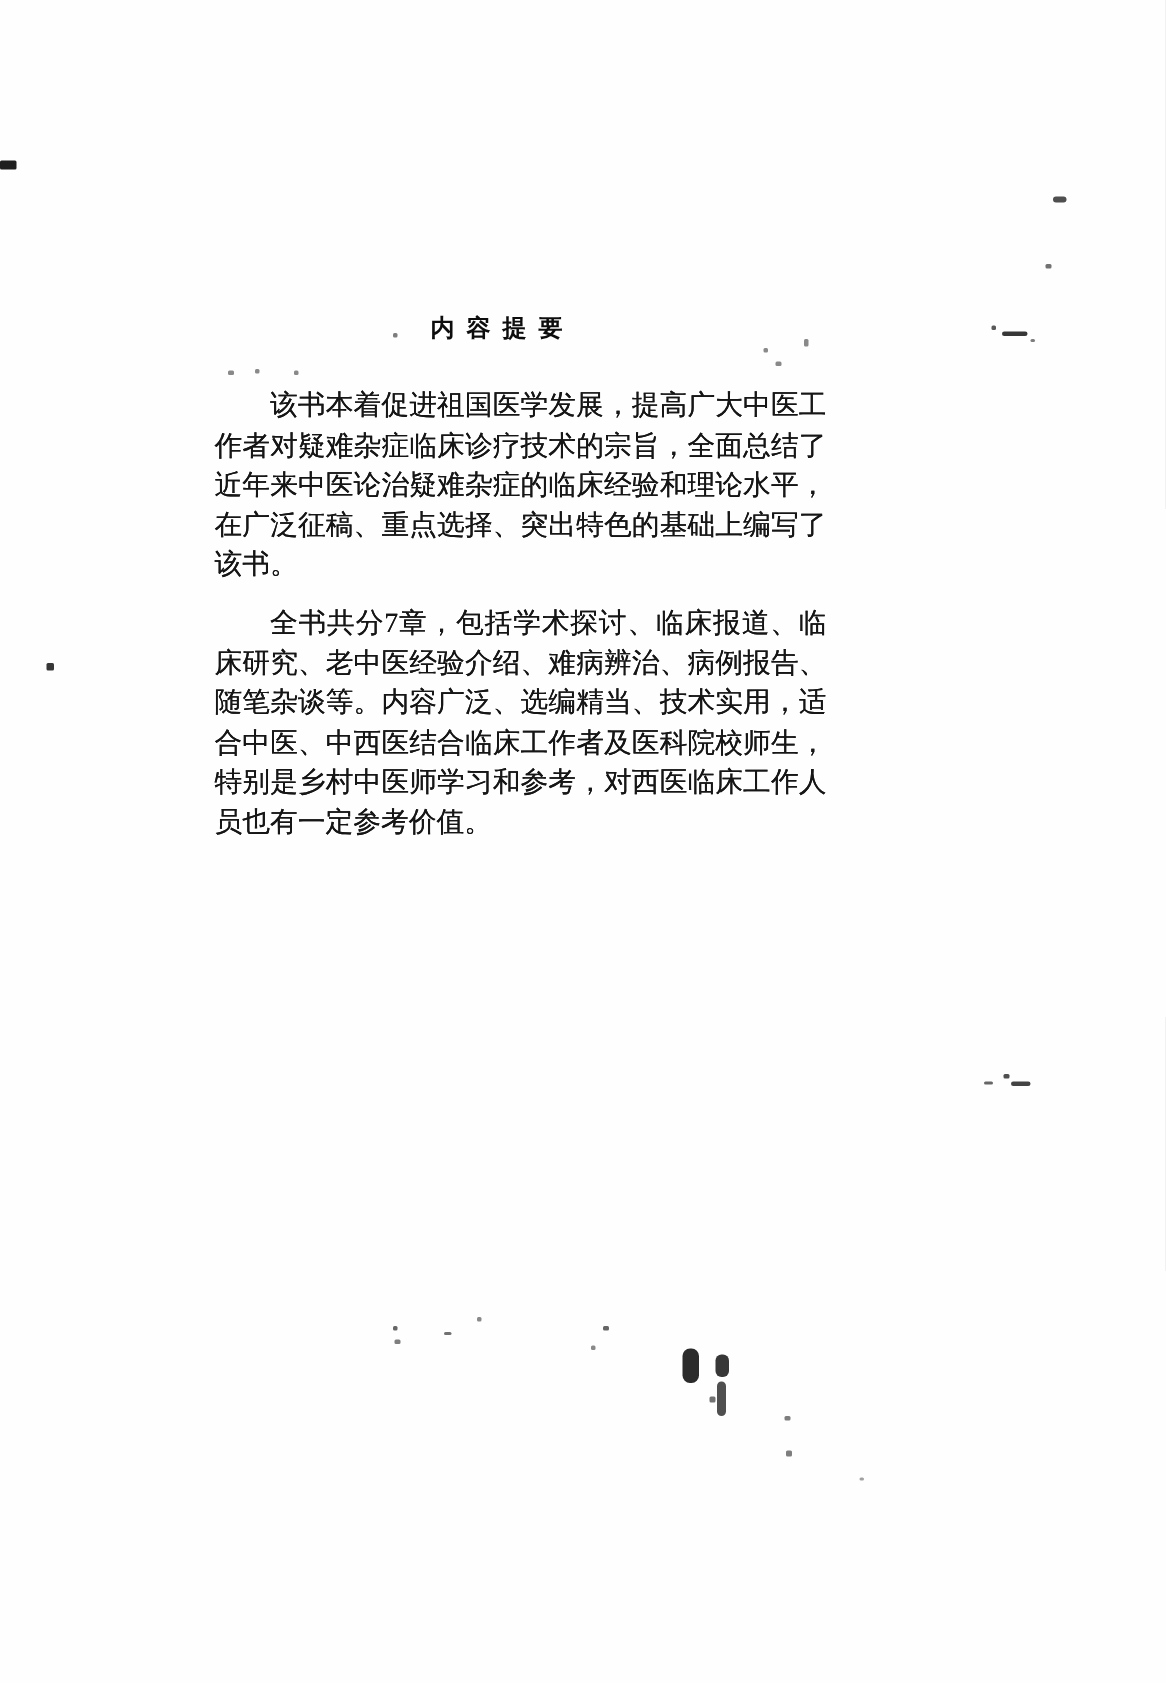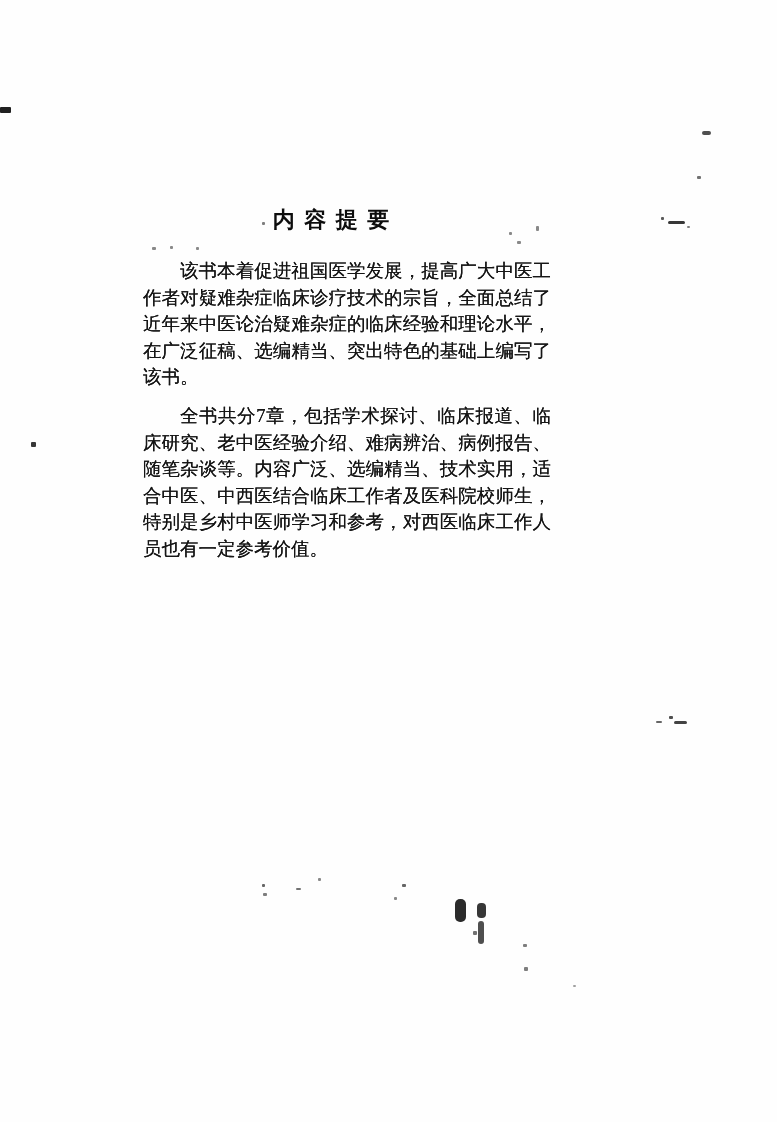--- a/index.html
+++ b/index.html
@@ -19,21 +19,21 @@
   .content {
     position: absolute;
     left: 143px;
     top: 206px;
     width: 408px;
   }
   .title {
     margin: 0;
     height: 27px;
     line-height: 27px;
-    font-size: 22px;
+    font-size: 16px;
     font-weight: bold;
     text-align: center;
     position: relative;
     left: -15px;
     letter-spacing: 2px;
     white-space: nowrap;
     color: #0d0d0d;
   }
   .body-text {
     margin: 0;
@@ -64,21 +64,21 @@
   }
 </style>
 </head>
 <body>
 
 <div class="page">
 
   <div class="content">
     <h1 class="title">内 容 提 要</h1>
 
-    <p class="body-text para-1">该书本着促进祖国医学发展，提高广大中医工作者对疑难杂症临床诊疗技术的宗旨，全面总结了近年来中医论治疑难杂症的临床经验和理论水平，在广泛征稿、选编精当、突出特色的基础上编写了该书。</p>
+    <p class="body-text para-1">该书本着促进祖国医学发展，提高广大中医工作者对疑难杂症临床诊疗技术的宗旨，全面总结了近年来中医论治疑难杂症的临床经验和理论水平，在广泛征稿、重点选择、突出特色的基础上编写了该书。</p>
 
     <p class="body-text para-2">全书共分7章，包括学术探讨、临床报道、临床研究、老中医经验介绍、难病辨治、病例报告、随笔杂谈等。内容广泛、选编精当、技术实用，适合中医、中西医结合临床工作者及医科院校师生，特别是乡村中医师学习和参考，对西医临床工作人员也有一定参考价值。</p>
   </div>
 
   <div class="artifact-layer" id="artifacts">
       <div class="speck" style="left: 0px; top: 107px; width: 11px; height: 6px; opacity: 0.95; border-radius: 1px; background: rgb(20, 20, 20);"></div>
       <div class="speck" style="left: 702px; top: 131px; width: 9px; height: 4px; opacity: 0.75; border-radius: 2px; background: rgb(20, 20, 20);"></div>
       <div class="speck" style="left: 697px; top: 176px; width: 4px; height: 3px; opacity: 0.6; border-radius: 1px; background: rgb(20, 20, 20);"></div>
       <div class="speck" style="left: 661px; top: 217px; width: 3px; height: 3px; opacity: 0.7; border-radius: 1px; background: rgb(20, 20, 20);"></div>
       <div class="speck" style="left: 668px; top: 221px; width: 17px; height: 3px; opacity: 0.85; border-radius: 2px; background: rgb(20, 20, 20);"></div>

